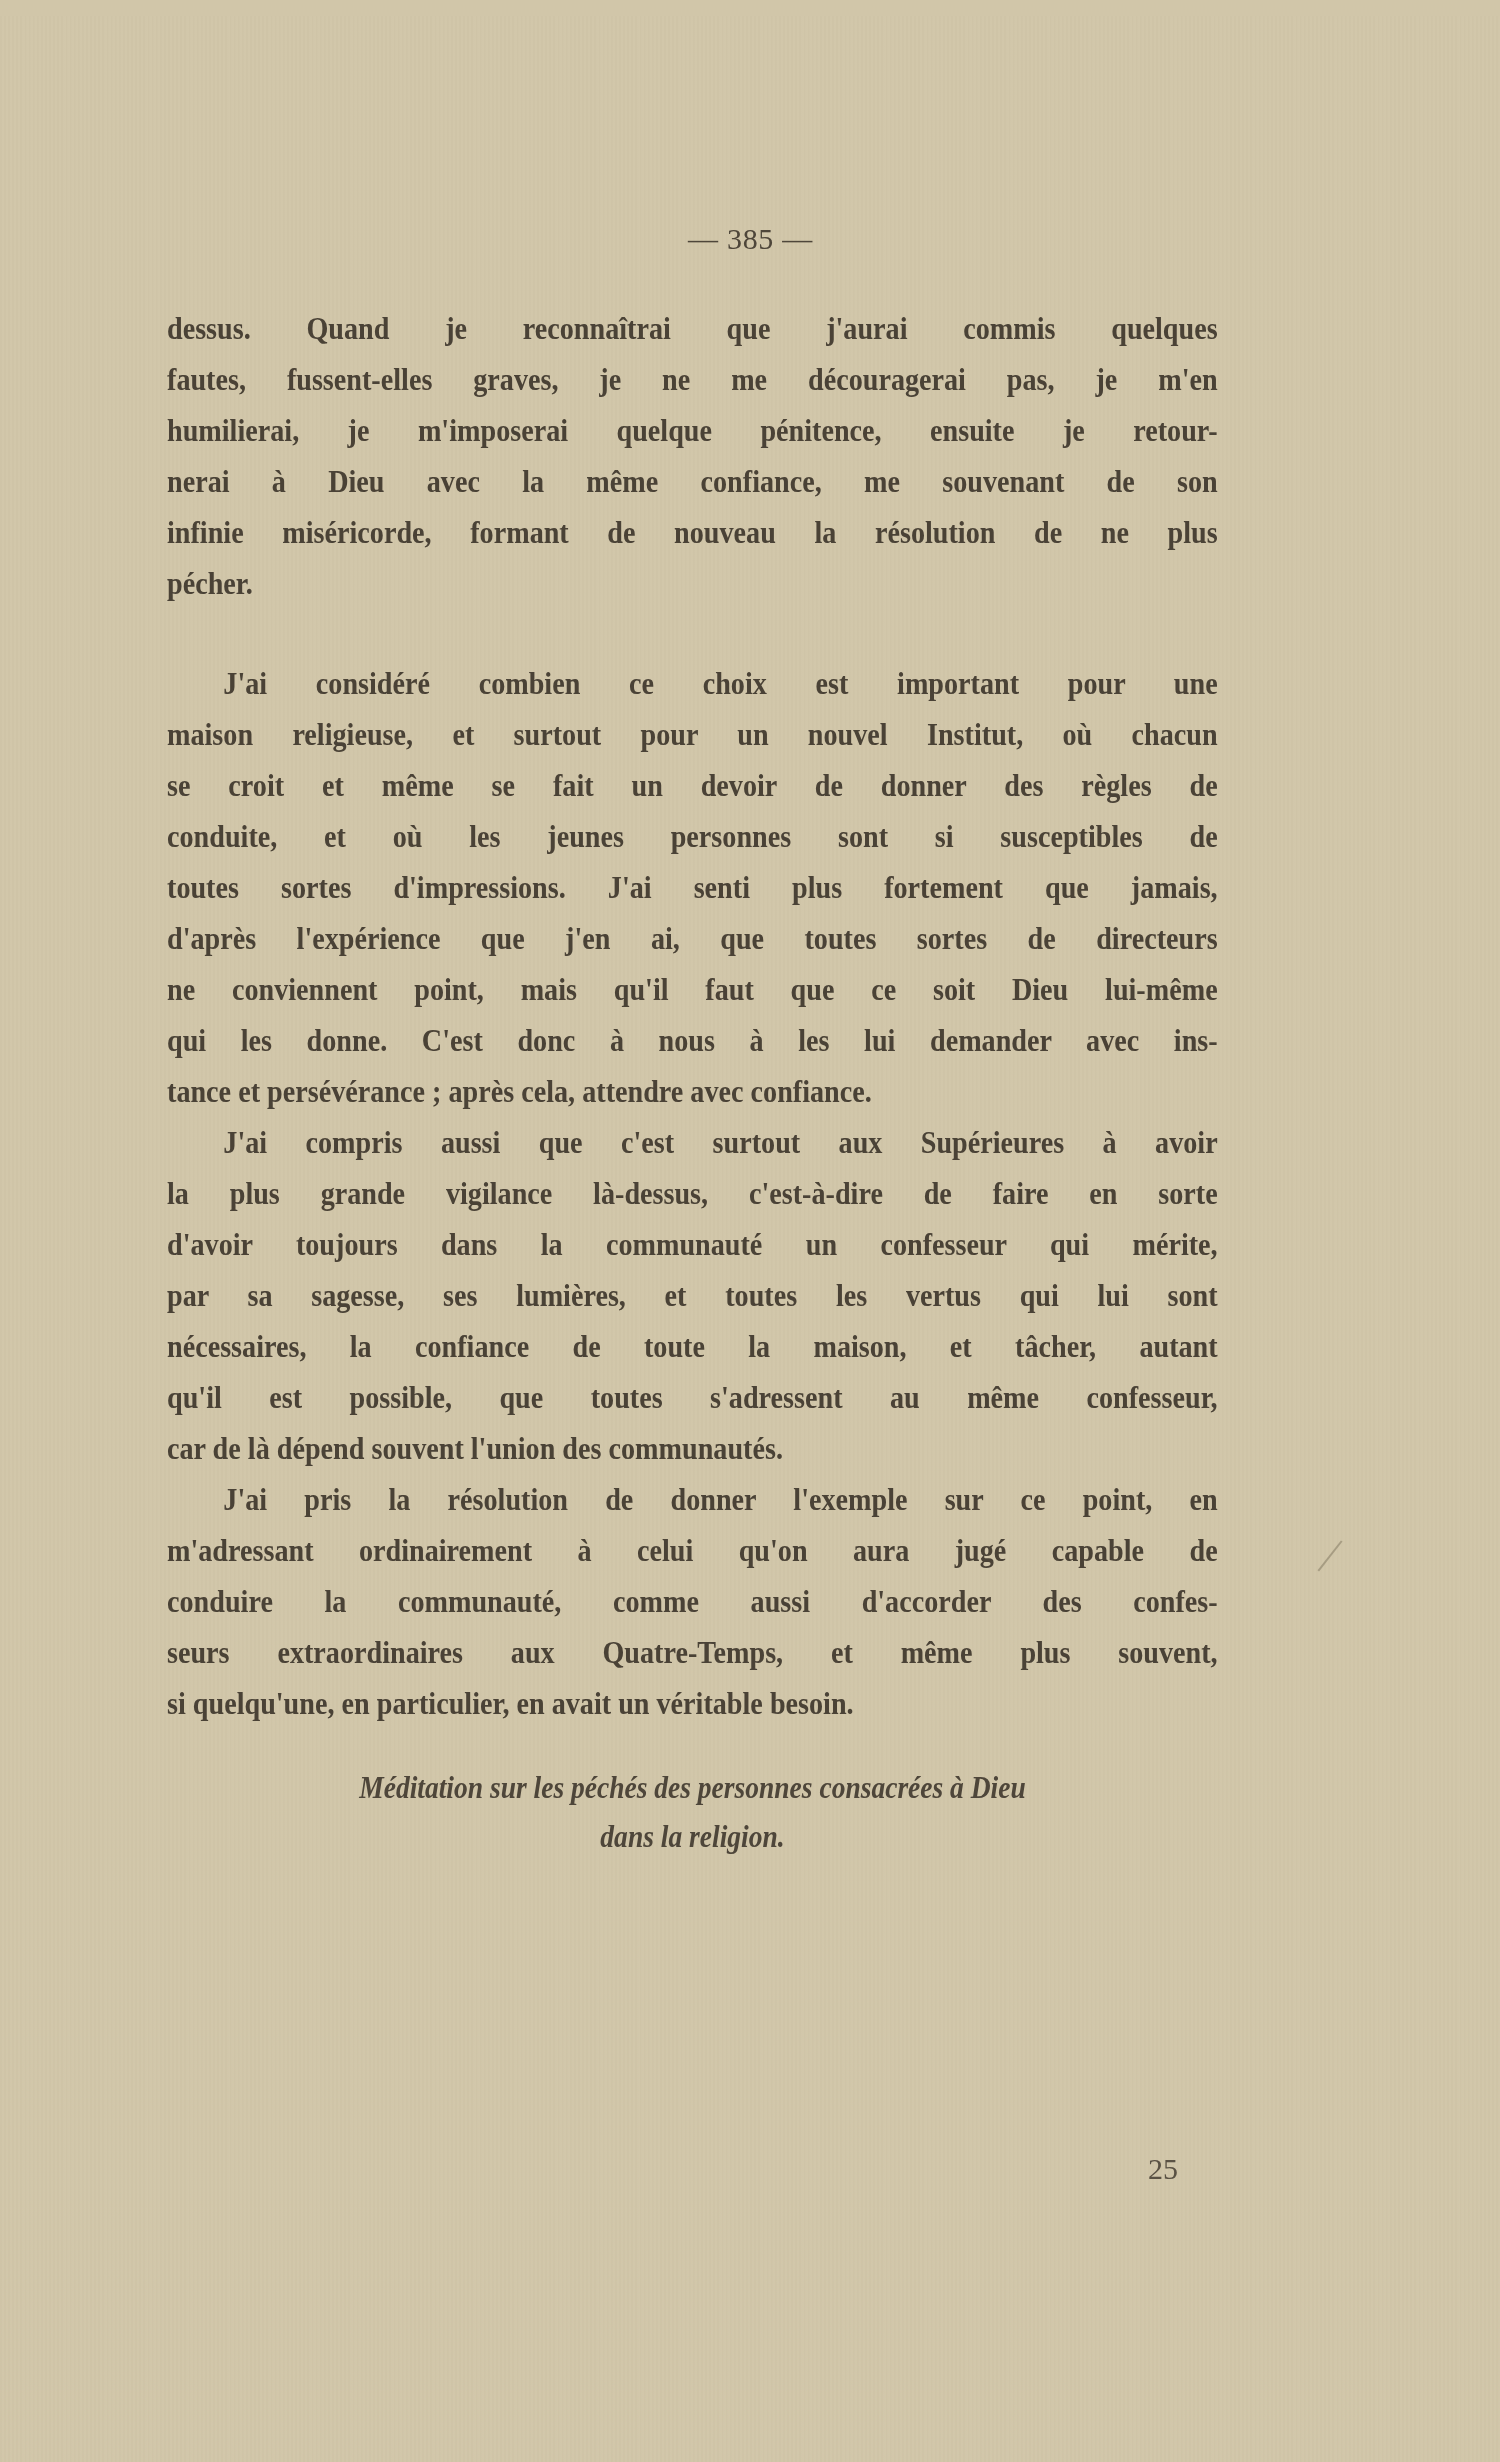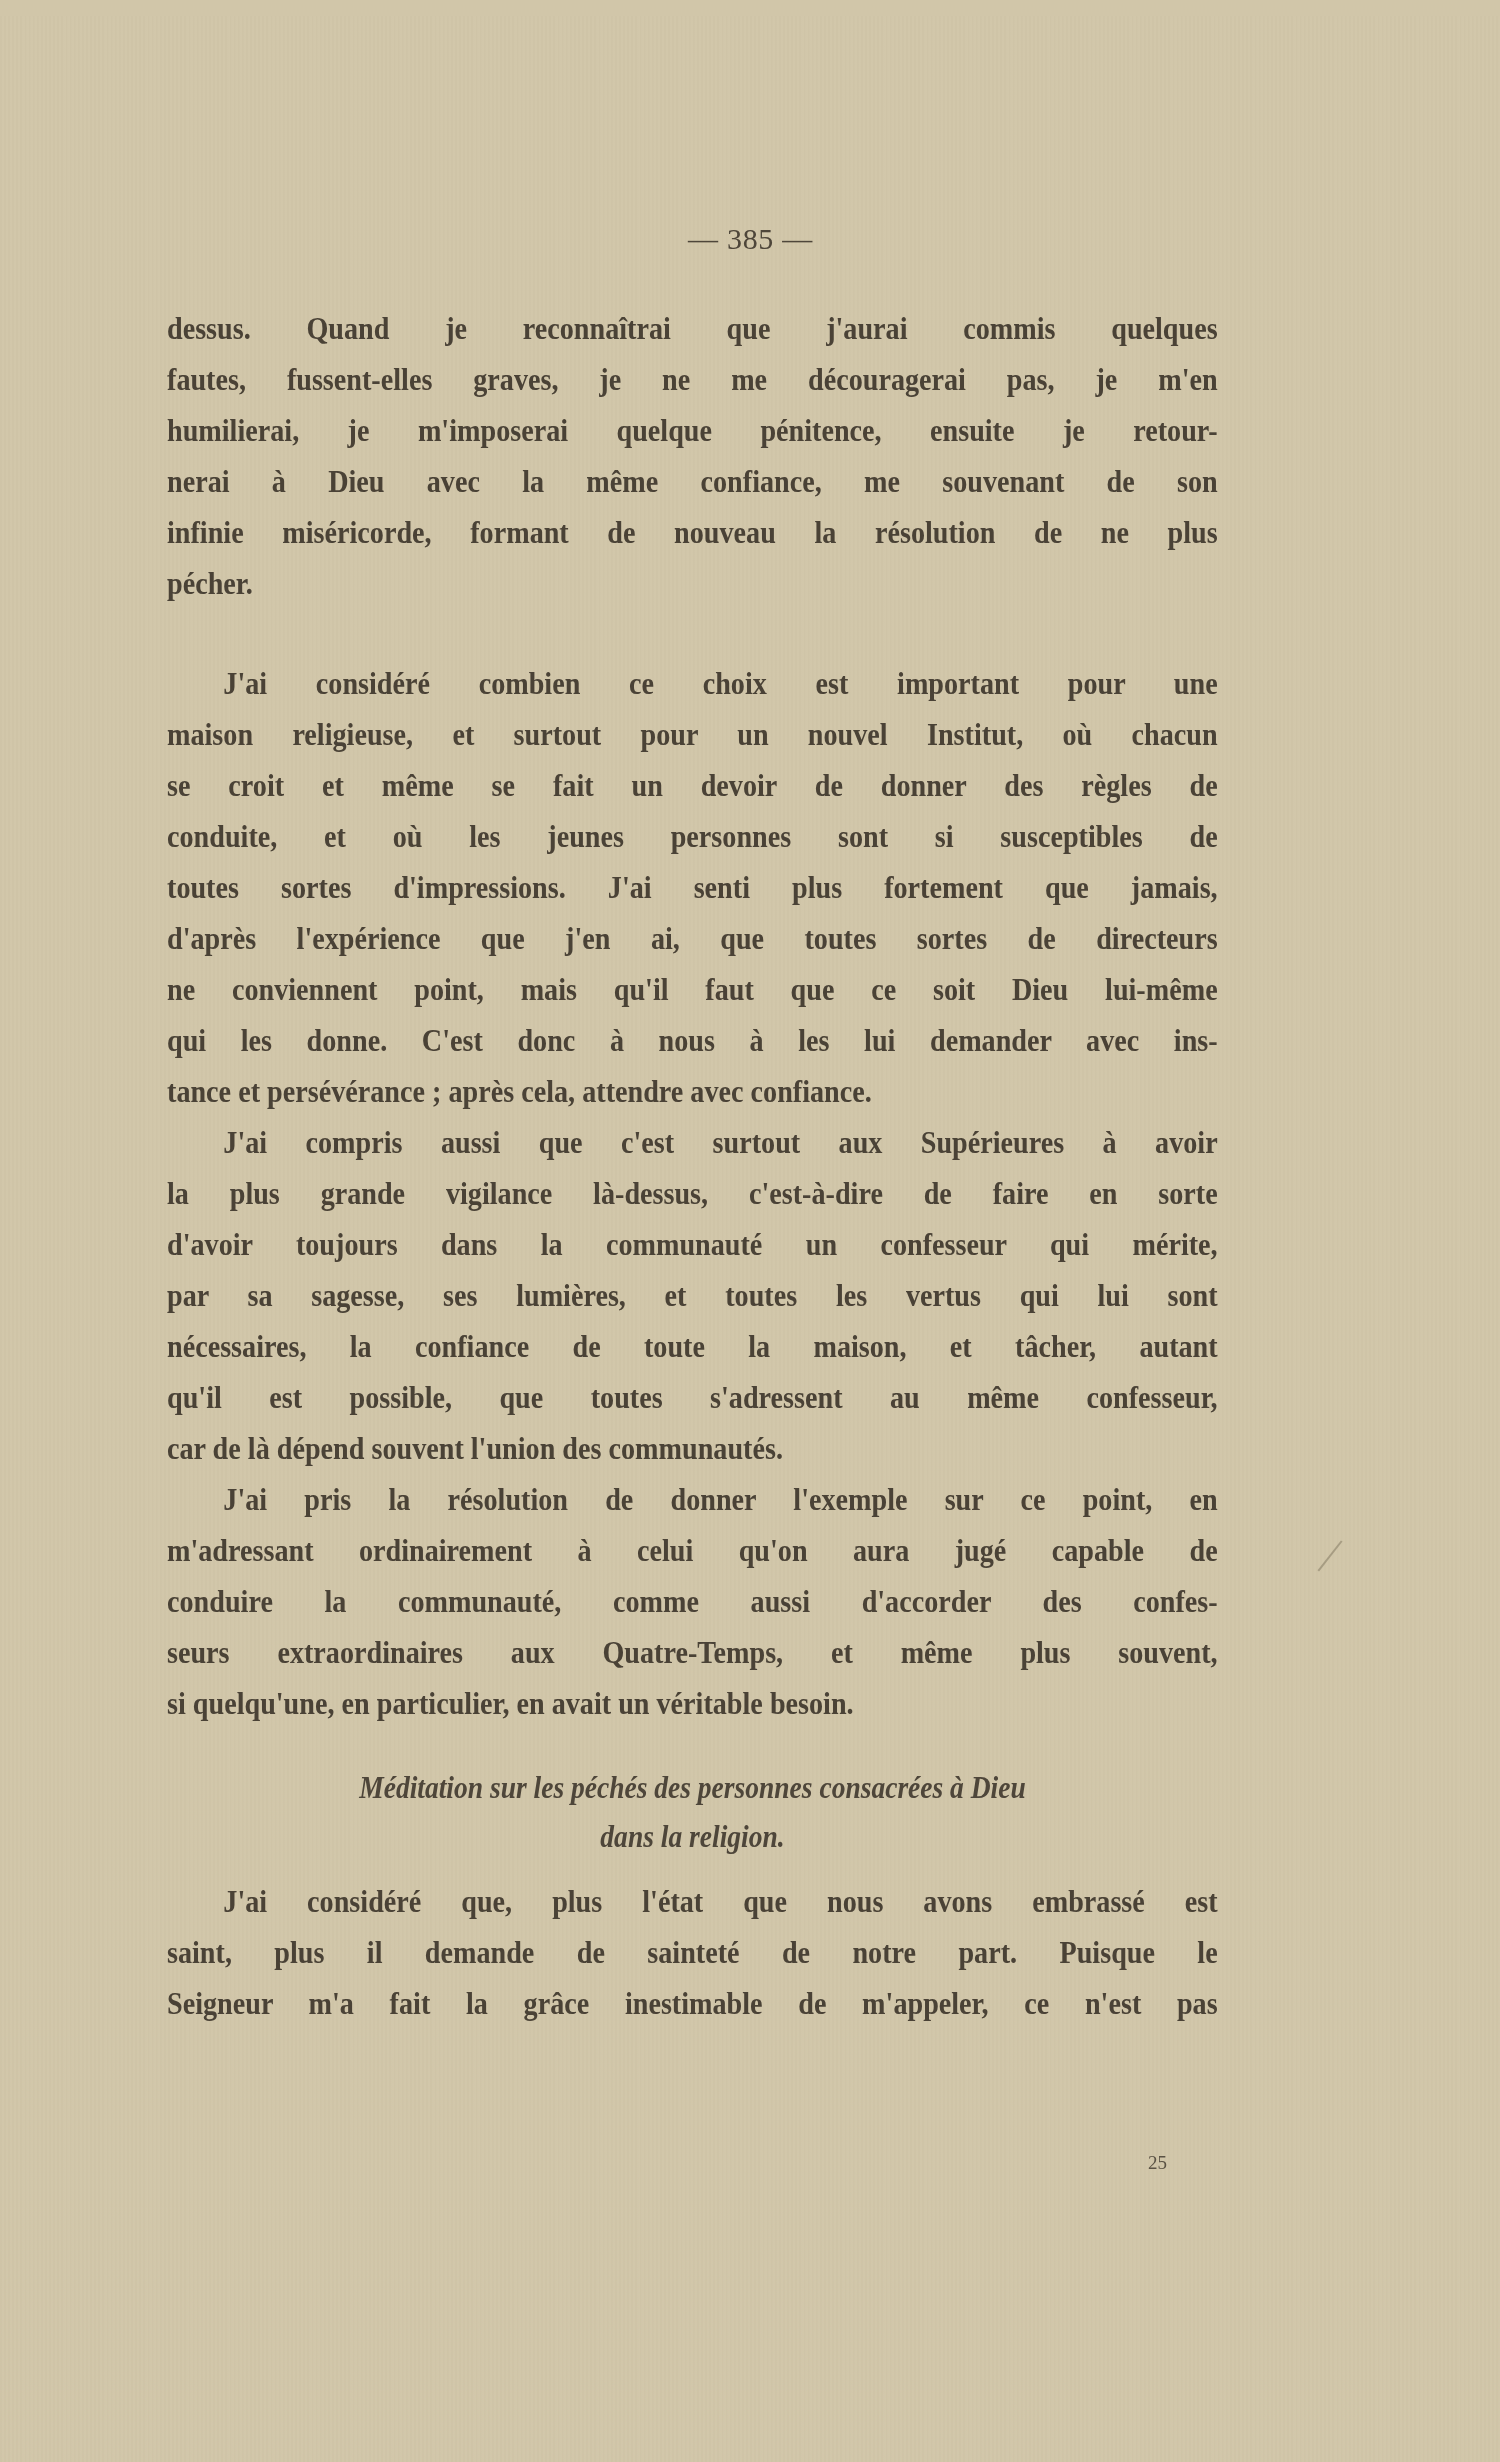--- a/index.html
+++ b/index.html
@@ -70,21 +70,21 @@
     transform: scaleX(0.86);
     transform-origin: center center;
     color: #4e463a;
   }
   .gap-before-heading { height: 34px; }
   .gap-after-heading { height: 15px; }
   .signature {
     position: absolute;
     left: 1148px;
     top: 2136px;
-    font-size: 19px;
+    font-size: 30px;
     color: #5a5244;
   }
   .paper-mark {
     position: absolute;
     left: 1329px;
     top: 1521px;
     width: 2.1px;
     height: 38px;
     background: rgba(90,80,60,0.35);
     transform: rotate(38deg);
@@ -144,24 +144,19 @@
 
     <div class="gap-before-heading"></div>
 
     <div>
       <div class="heading">Méditation sur les péchés des personnes consacrées à Dieu</div>
       <div class="heading">dans la religion.</div>
     </div>
 
     <div class="gap-after-heading"></div>
 
-    <div>
-      <span class="line indent">J'ai considéré que, plus l'état que nous avons embrassé est</span>
-      <span class="line">saint, plus il demande de sainteté de notre part. Puisque le</span>
-      <span class="line">Seigneur m'a fait la grâce inestimable de m'appeler, ce n'est pas</span>
-    </div>
 
   </div>
 
   <div class="signature">25</div>
   <div class="paper-mark"></div>
 </div>
 
 
 </body></html>

